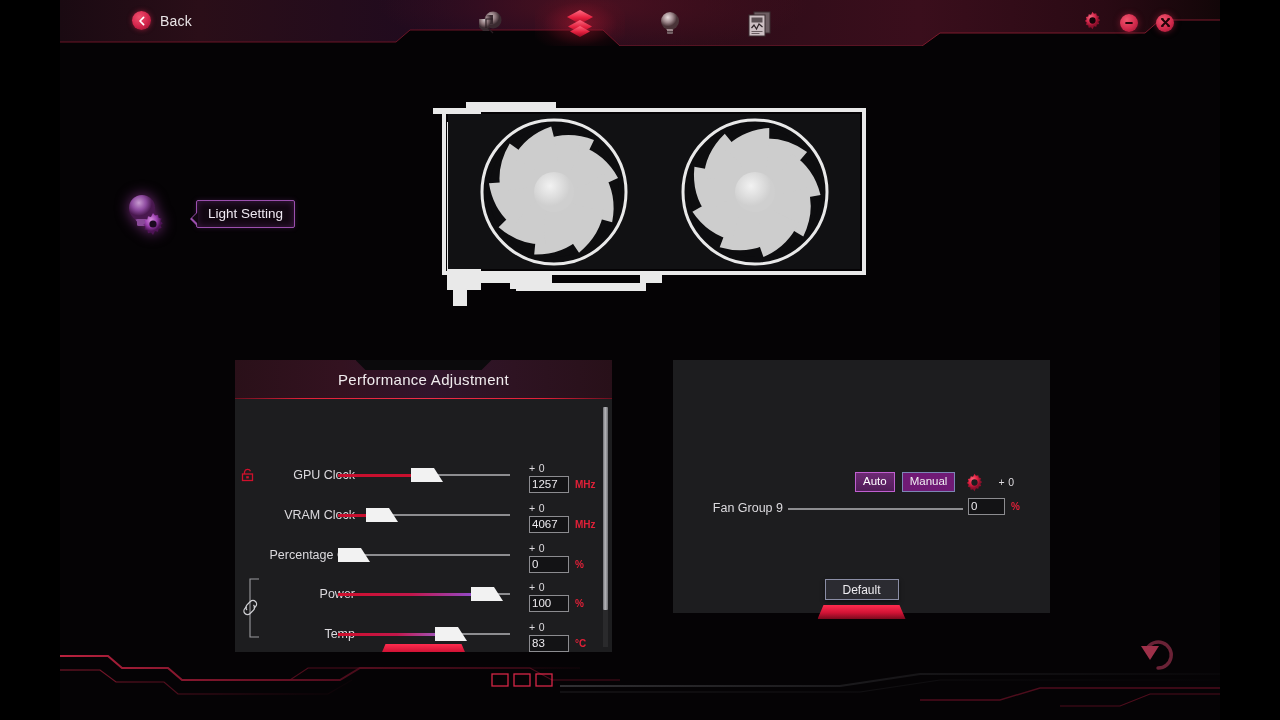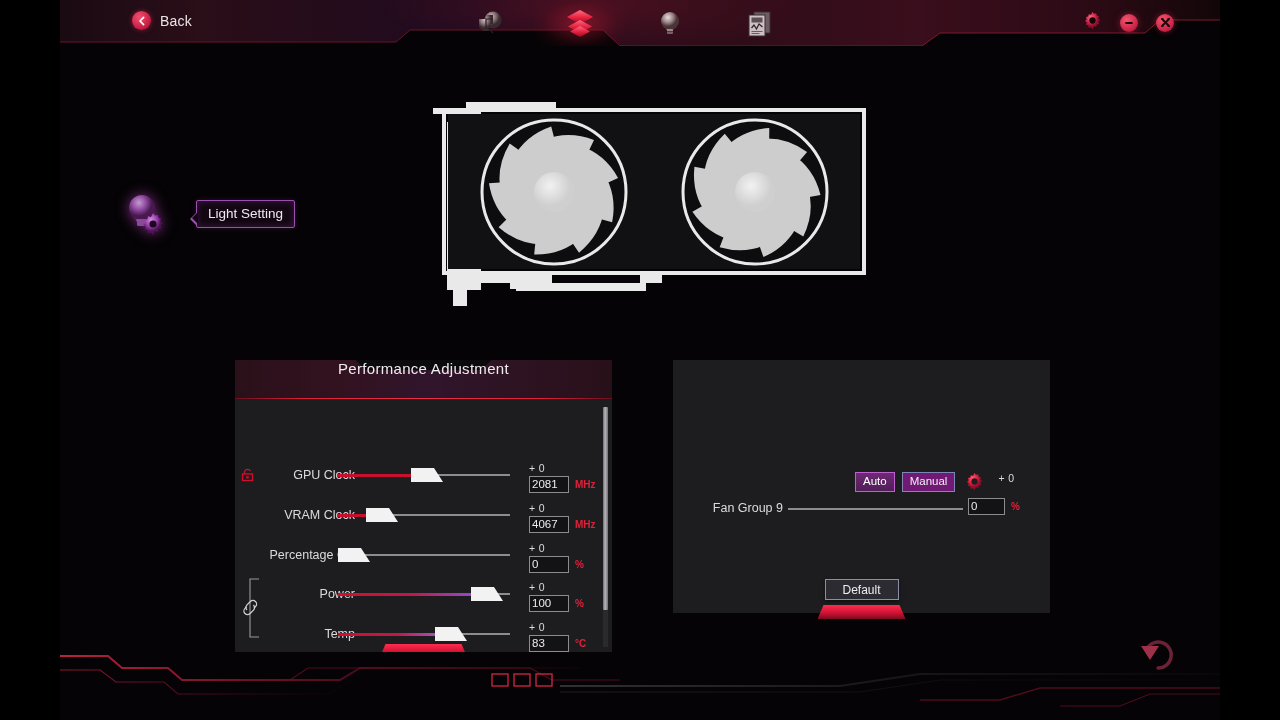--- a/index.html
+++ b/index.html
@@ -106,21 +106,21 @@
   }
 
   
   .panel { position: absolute; top: 360px; width: 377px; height: 292px; overflow: hidden; }
   #panel-perf { left: 175px; }
   #panel-cool { left: 613px; }
 
   .panel-head {
     position: relative; height: 39px;
     background: linear-gradient(90deg, #2a1019 0%, #331220 28%, #30152c 52%, #2e1322 74%, #281019 100%);
-    display: flex; justify-content: center;
+    display: flex; align-items: center; justify-content: center;
   }
   .panel-head::before {
     content: ""; position: absolute; left: 50%; margin-left: -68px; top: 0;
     width: 136px; height: 10px; background: #0b0a0c;
     clip-path: polygon(0 0, 136px 0, 126px 10px, 10px 10px);
   }
   .panel-head::after {
     content: ""; position: absolute; left: 0; bottom: 0; width: 100%; height: 1.5px;
     background: linear-gradient(90deg, #6b0f1f 0%, #e02038 18%, #ef2d47 50%, #e02038 82%, #6b0f1f 100%);
   }
@@ -171,21 +171,21 @@
   .panel-bottom-btn {
     position: absolute; left: 50%; margin-left: -44px; bottom: -6px;
     width: 88px; height: 14px;
     background: linear-gradient(180deg, #ff2c4e 0%, #d11335 55%, #7a0a1e 100%);
     clip-path: polygon(6px 0, 82px 0, 88px 14px, 0 14px);
     box-shadow: 0 0 12px rgba(240,35,70,.55);
     cursor: pointer;
   }
 
   
-  #mode-group { position: absolute; left: 182px; top: 112px; display: flex; align-items: flex-start; gap: 7px; }
+  #mode-group { position: absolute; left: 182px; top: 112px; display: flex; align-items: center; gap: 7px; }
   .mode-btn {
     min-width: 32px; padding: 1px 7px 2px 7px; font-size: 11.5px; line-height: 15px;
     border: 1px solid #7d86b5; color: #f0eef2; background: #701a75; cursor: pointer;
   }
   .mode-btn.selected {
     background: linear-gradient(180deg, #6d2a74 0%, #511d58 100%);
     border-color: #c060d0; color: #fff;
   }
   #fan-gear { margin-left: 3px; cursor: pointer; display: flex; }
   #fan-offset { color: #dedbdf; font-size: 10.5px; margin-left: 7px; letter-spacing: .4px; }
@@ -441,21 +441,21 @@
           </span>
           <span class="row-label">GPU Clock</span>
           <span class="slider">
             <span class="track"></span>
             <span class="fill" style="width:50%;background:#c8102e"></span>
             <span class="handle" style="left:73px"></span>
           </span>
           <span class="valbox">
             <span class="val-offset">+ 0</span>
             <span class="val-row">
-              <span class="val-input">2081</span>
+              <span class="val-input">1257</span>
               <span class="val-unit">MHz</span>
             </span>
           </span>
         </div>
 
         <div class="row" style="top:96px">
           <span class="row-label">VRAM Clock</span>
           <span class="slider">
             <span class="track"></span>
             <span class="fill" style="width:25%;background:#c8102e"></span>

